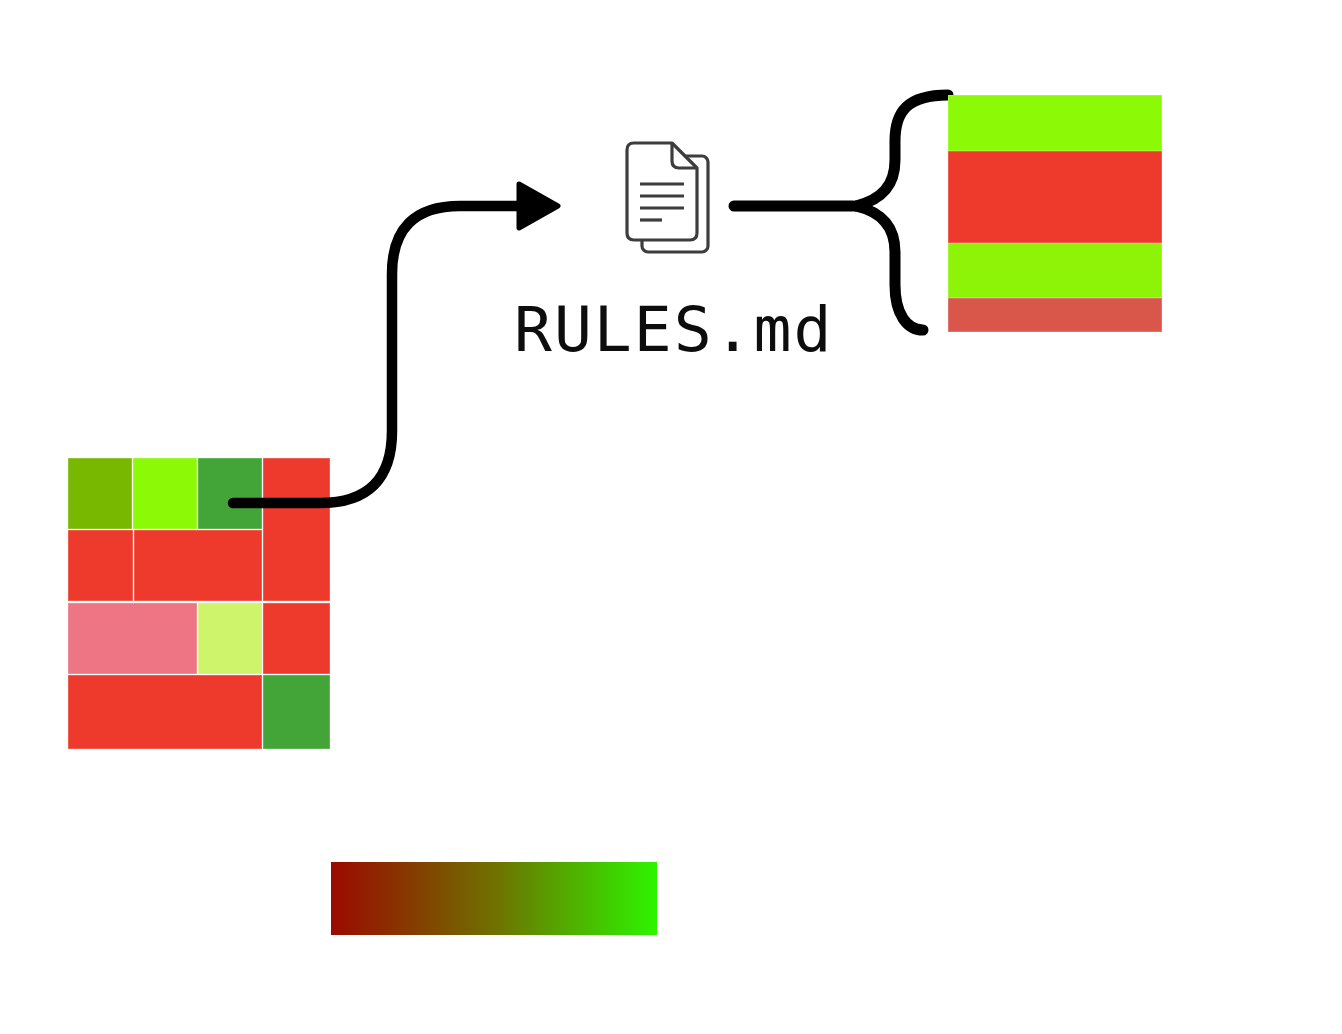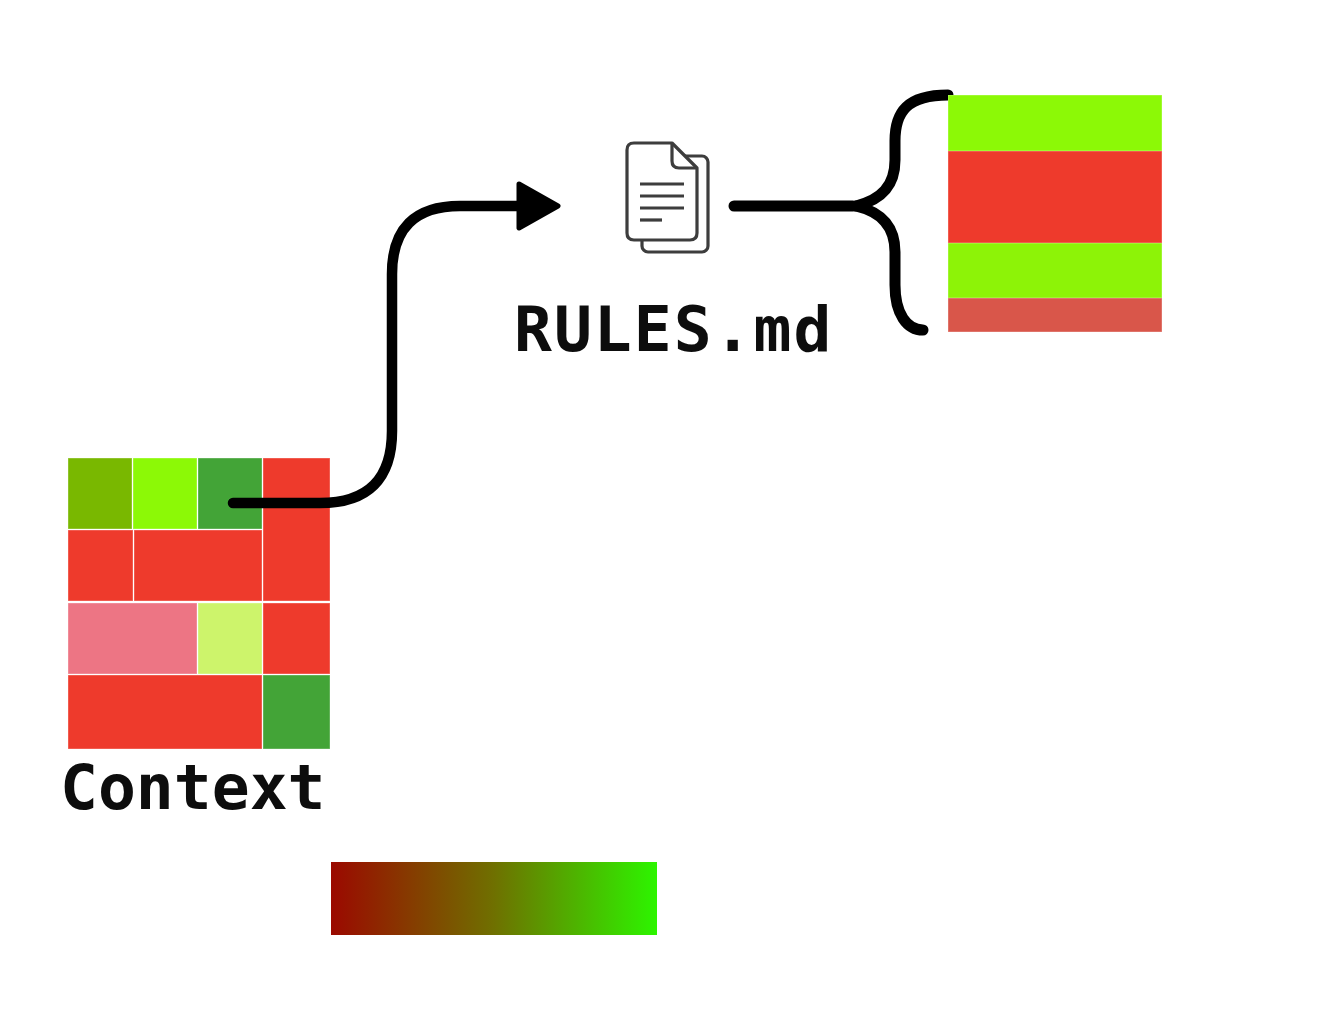--- a/index.html
+++ b/index.html
@@ -5,21 +5,21 @@
   html,body{margin:0;padding:0;}
   body{
     width:1342px;height:1034px;background:#ffffff;position:relative;overflow:hidden;
     font-family:"DejaVu Sans Mono","Liberation Mono",monospace;
   }
   .scene{position:absolute;inset:0;}
   .heatmap{position:absolute;}
   .cell{position:absolute;box-shadow:inset 0 0 0 0.5px rgba(255,255,255,0.35);}
   .context{left:68px;top:458px;width:262px;height:291px;}
   .usage-block{left:948px;top:95px;width:214px;height:237px;}
-  .label{position:absolute;color:#0d0d0d;font-weight:bold;white-space:nowrap;line-height:1;}
+  .label{position:absolute;color:#0d0d0d;font-weight:normal;white-space:nowrap;line-height:1;}
   .context-label{left:60px;top:756px;font-size:63px;}
   .rules-label{left:514px;top:298px;font-size:63px;letter-spacing:2px;}
   .legend-label{left:687px;top:855px;font-size:65px;}
   .legend-bar{position:absolute;left:331px;top:862px;width:326px;height:73px;}
   svg.overlay{position:absolute;left:0;top:0;width:1342px;height:1034px;}
 </style>
 </head>
 <body>
 
 <div class="scene">
@@ -31,21 +31,20 @@
       <div class="cell" style="left: 195px; top: 0px; width: 67px; height: 143px; background: rgb(238, 58, 44);"></div>
       <div class="cell" style="left: 0px; top: 72px; width: 65px; height: 71px; background: rgb(238, 58, 44);"></div>
       <div class="cell" style="left: 66px; top: 72px; width: 128px; height: 71px; background: rgb(238, 58, 44);"></div>
       <div class="cell" style="left: 0px; top: 145px; width: 129px; height: 71px; background: rgb(237, 117, 132);"></div>
       <div class="cell" style="left: 130px; top: 145px; width: 64px; height: 71px; background: rgb(205, 244, 107);"></div>
       <div class="cell" style="left: 195px; top: 145px; width: 67px; height: 71px; background: rgb(238, 58, 44);"></div>
       <div class="cell" style="left: 0px; top: 217px; width: 194px; height: 74px; background: rgb(238, 58, 44);"></div>
       <div class="cell" style="left: 195px; top: 217px; width: 67px; height: 74px; background: rgb(67, 164, 55);"></div>
     </div>
 
-  <div class="label context-label">Context</div>
 
   <svg class="overlay" viewBox="0 0 1342 1034">
 
     <g>
       <path d="M 233 503 L 320 503 Q 392 503 392 431 L 392 274 Q 392 206 460 206 L 523 206" fill="none" stroke="#000000" stroke-width="10.5" stroke-linecap="round" stroke-linejoin="round"></path>
       <path d="M 519 184 L 558 206 L 519 228 Z" fill="#000000" stroke="#000000" stroke-width="5" stroke-linejoin="round"></path>
     </g>
 
     <g fill="#ffffff" stroke="#3d3d3d" stroke-width="3.2" stroke-linejoin="round">
       <rect x="642" y="156" width="66" height="96" rx="6"></rect>

